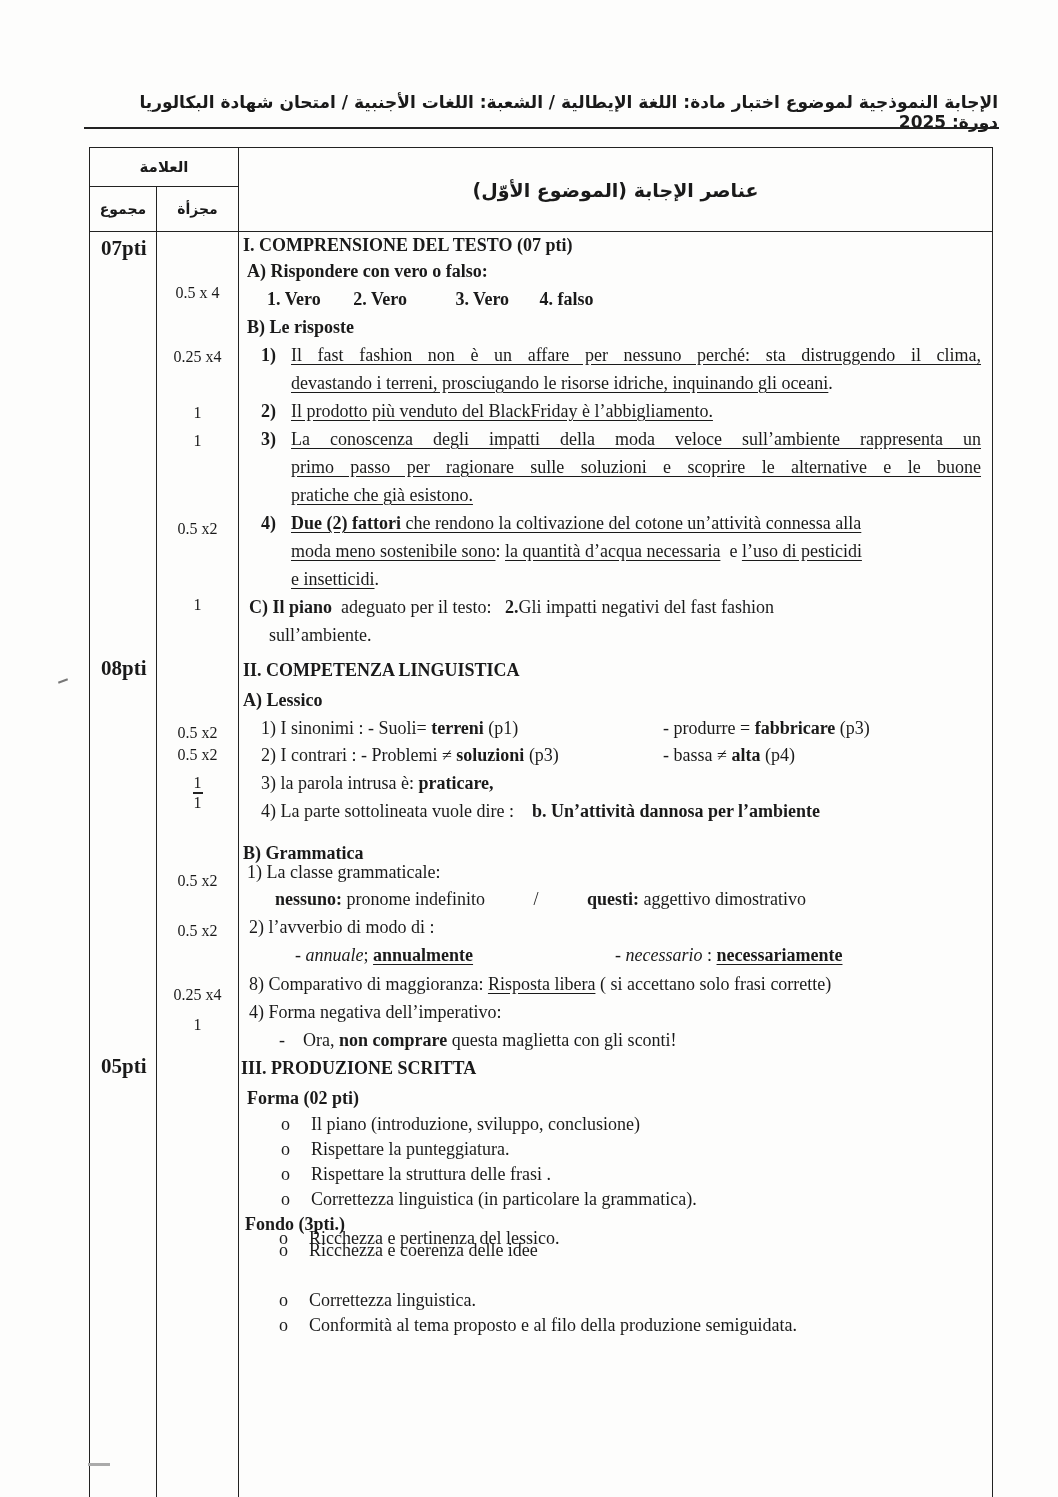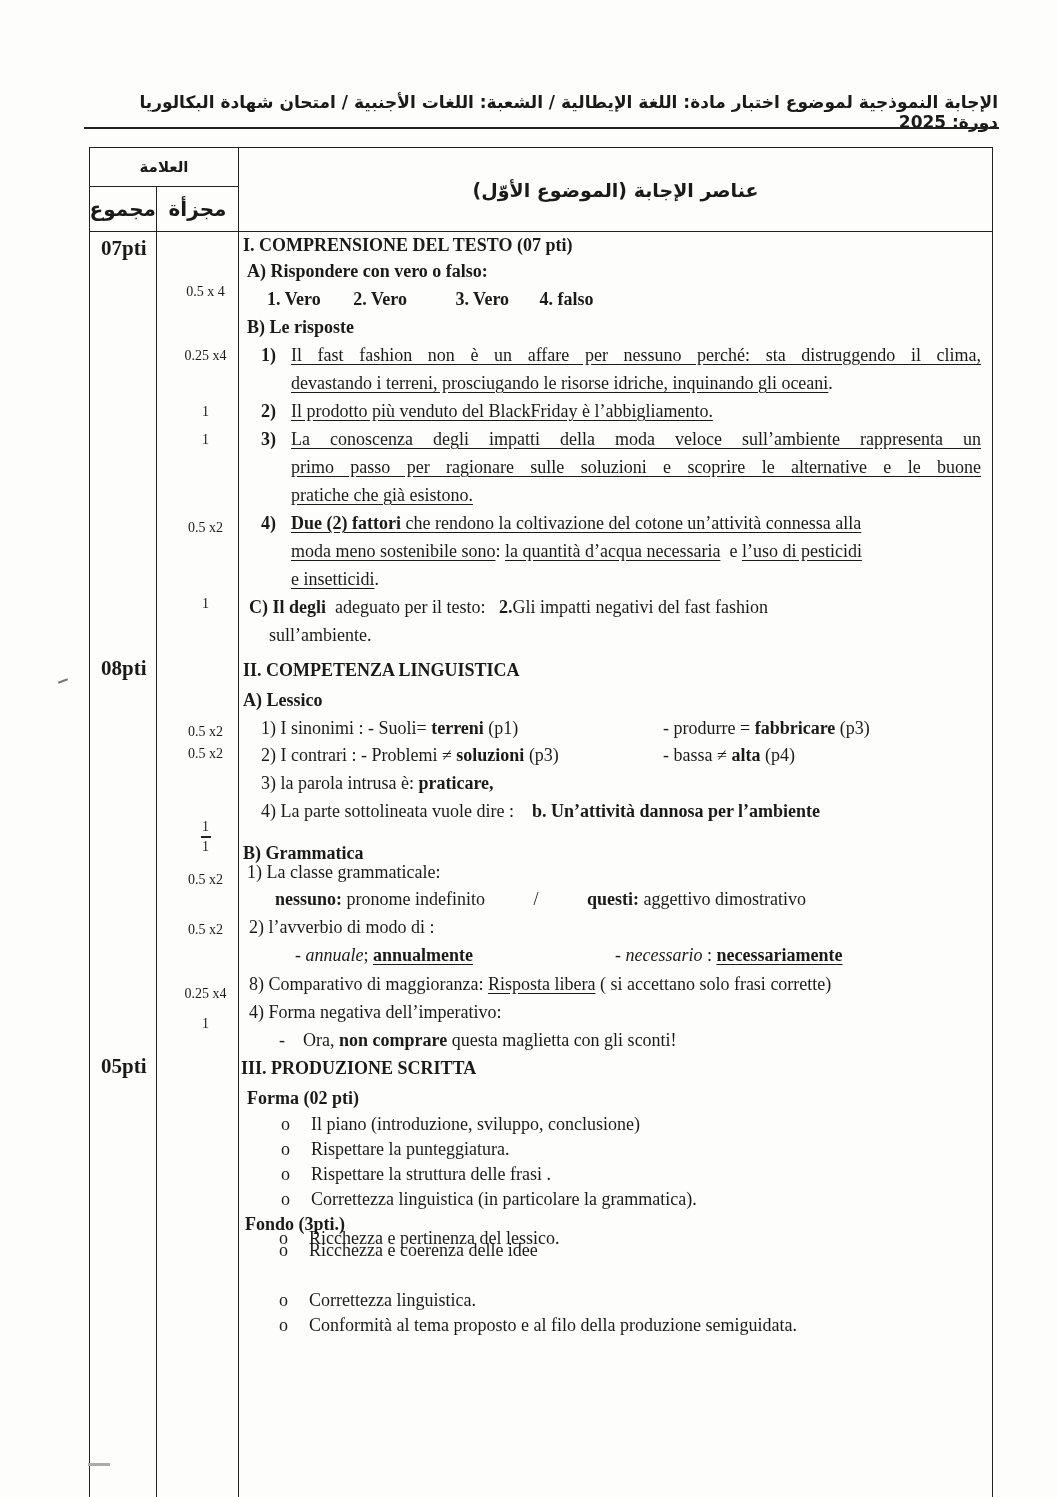--- a/index.html
+++ b/index.html
@@ -6,34 +6,34 @@
   body { width:1058px; height:1497px; position:relative; overflow:hidden;
          font-family:"Liberation Serif","DejaVu Serif",serif; color:#1a1a1a; }
   .header-line { position:absolute; left:84px; right:60px; top:92px; text-align:right;
          font-family:"DejaVu Sans",sans-serif; font-weight:bold; font-size:17px; direction:rtl;margin-left:20px; }
   .header-rule { position:absolute; left:84px; top:127px; width:915px; height:2px; background:#222; }
   table.grid { position:absolute; left:89px; top:147px; width:904px; height:1402px;
          border-collapse:collapse; table-layout:fixed; }
   table.grid td, table.grid th { border:1.6px solid #222; padding:0; vertical-align:top; }
   .ar { font-family:"DejaVu Sans",sans-serif; font-weight:bold; direction:rtl; text-align:center; }
   .hdr-mark { height:38px; font-size:15px; line-height:38px; }
-  .hdr-sub { height:44px; font-size:20px; line-height:44px; }
+  .hdr-sub { height:44px; font-size:14px; line-height:44px; }
   .hdr-main { font-size:19px; vertical-align:middle !important; }
   .col-total, .col-part { position:relative; }
   .abs { position:absolute; white-space:nowrap; }
   .tot { font-weight:bold; font-size:21px; left:11px; }
-  .part { font-size:14px; left:8px; width:100%; text-align:center; }
+  .part { font-size:16px; left:0; width:100%; text-align:center; }
   .content { position:relative;font-family:Liberation Serif, serif; }
   .ln { position:absolute; white-space:nowrap; font-size:18px; }
   .b { font-weight:bold; }
   .u { text-decoration:underline; text-underline-offset:3px; }
   .i { font-style:italic; }
   .just { white-space:normal; text-align:justify; text-align-last:justify; }
   .bullet { display:inline-block; width:30px; }
-  .frac { display:inline-block; text-align:center; line-height:14px;margin-top:44px; }
+  .frac { display:inline-block; text-align:center; line-height:14px; }
   .frac .bar { display:block; width:10px; height:1.5px; background:#222; margin:2px auto; }
   .scan-mark { position:absolute; left:58px; top:680px; width:10px; height:2px; background:#777; transform:rotate(-20deg); }
   .foot-mark { position:absolute; left:88px; top:1463px; width:22px; height:3px; background:#aaa; }
 </style>
 </head>
 <body>
 
 <div class="header-line">الإجابة النموذجية لموضوع اختبار مادة: اللغة الإيطالية / الشعبة: اللغات الأجنبية / امتحان شهادة البكالوريا دورة: 2025</div>
 <div class="header-rule"></div>
 <div class="scan-mark"></div>
@@ -102,21 +102,21 @@
       <div class="ln u just" style="left:52px;top:197px;width:690px">La conoscenza degli impatti della moda veloce sull’ambiente rappresenta un</div>
       <div class="ln u just" style="left:52px;top:225px;width:690px">primo passo per ragionare sulle soluzioni e scoprire le alternative e le buone</div>
       <div class="ln u" style="left:52px;top:253px">pratiche che già esistono.</div>
 
       <div class="ln b" style="left:22px;top:281px">4)</div>
       <div class="ln" style="left:52px;top:281px"><span class="u b">Due (2) fattori</span><span class="u"> che rendono la coltivazione del cotone un’attività connessa alla</span></div>
       <div class="ln" style="left:52px;top:309px"><span class="u">moda meno sostenibile sono</span>: <span class="u">la quantità d’acqua necessaria</span>&nbsp; e <span class="u">l’uso di pesticidi</span></div>
       <div class="ln" style="left:52px;top:337px"><span class="u">e insetticidi</span>.</div>
 
       <div class="ln" style="left:10px;top:365px">
-        <span class="b">C) Il  degli</span>&nbsp;&nbsp;<span>adeguato  per  il  testo:</span>&nbsp;&nbsp;&nbsp;<span class="b">2.</span><span>Gli  impatti  negativi  del  fast  fashion</span>
+        <span class="b">C) Il  piano</span>&nbsp;&nbsp;<span>adeguato  per  il  testo:</span>&nbsp;&nbsp;&nbsp;<span class="b">2.</span><span>Gli  impatti  negativi  del  fast  fashion</span>
       </div>
       <div class="ln" style="left:30px;top:393px">sull’ambiente.</div>
 
       <div class="ln b" style="left:4px;top:428px">II. COMPETENZA LINGUISTICA</div>
       <div class="ln b" style="left:4px;top:458px">A) Lessico</div>
 
       <div class="ln" style="left:22px;top:486px"><span>1)  I sinonimi : - Suoli= </span><span class="b">terreni</span><span>   (p1)</span></div>
       <div class="ln" style="left:424px;top:486px"><span>- produrre = </span><span class="b">fabbricare</span><span> (p3)</span></div>
 
       <div class="ln" style="left:22px;top:513px"><span>2)  I contrari : - Problemi ≠ </span><span class="b">soluzioni</span><span> (p3)</span></div>

